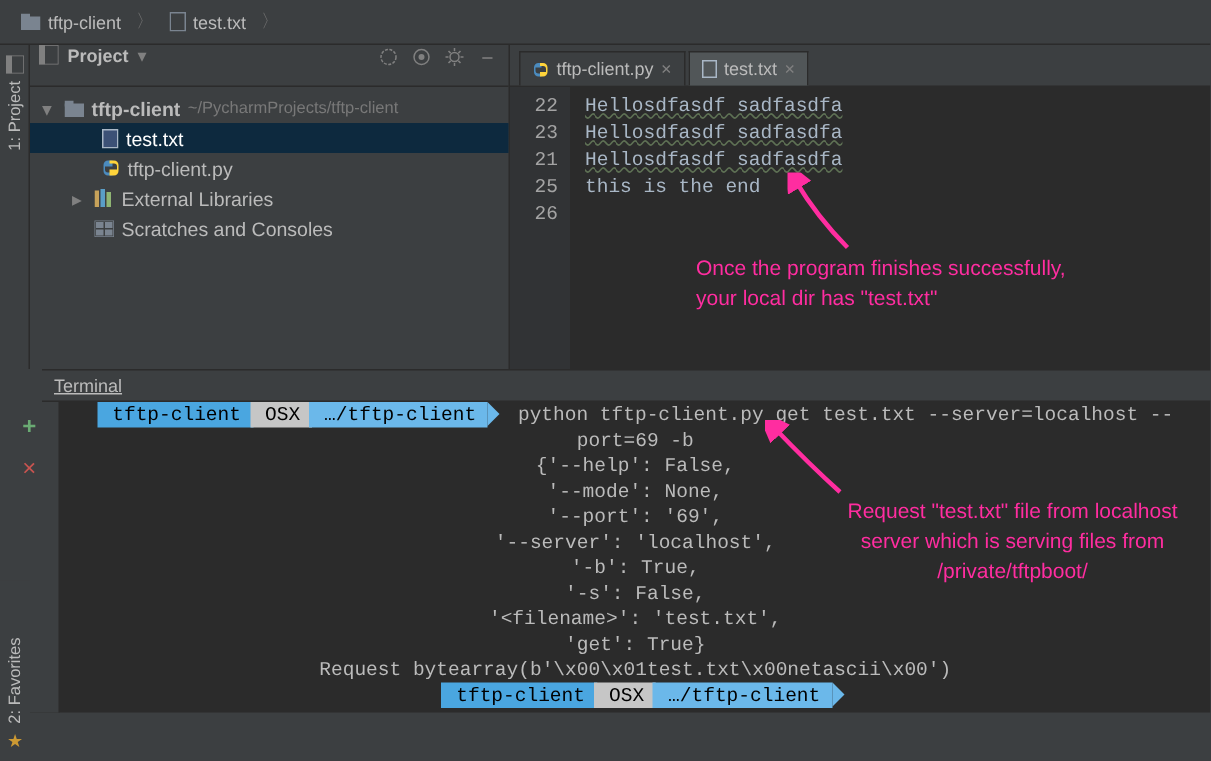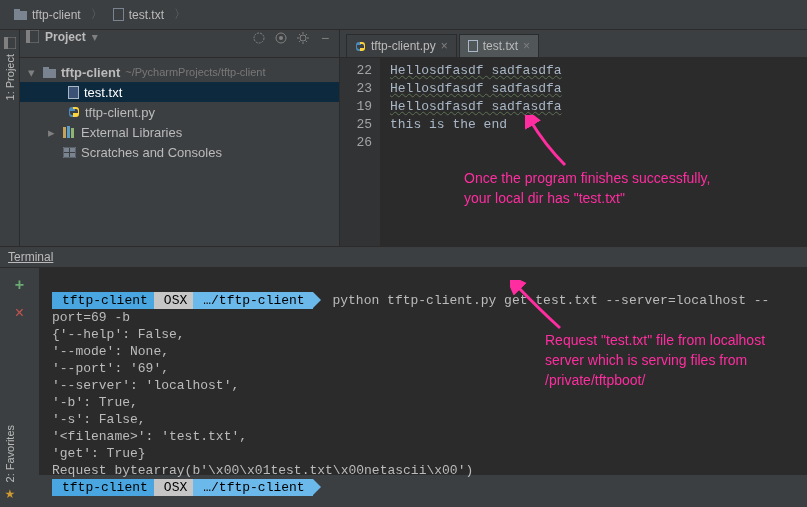--- a/index.html
+++ b/index.html
@@ -153,20 +153,21 @@
 }
 .term-header {
   height: 22px;
   background: #3c3f41;
   border-top: 1px solid #2b2b2b;
   border-bottom: 1px solid #2b2b2b;
   display: flex;
   align-items: center;
   padding-left: 8px;
   text-decoration: underline;
+  margin-left: 28px;
 }
 .terminal {
   display: flex;
   background: #2b2b2b;
   height: 207px;
   position: relative;
 }
 .term-left {
   width: 40px;
   background: #3c3f41;
@@ -174,25 +175,26 @@
   display: flex;
   flex-direction: column;
   align-items: center;
   padding-top: 8px;
   gap: 10px;
 }
 .plus { color:#6aab73; font-size:16px; font-weight:bold; cursor:pointer; }
 .xred { color:#c75450; font-size:16px; cursor:pointer; }
 .term-body {
   flex: 1;
-  padding: 24px 12px;
+  padding: 0 12px;
   color: #bbbbbb;
   font-size: 13px;
   line-height: 17px;
   position: relative;
+  text-align: center;
 }
 .seg {
   display:inline-flex; align-items:center; height:17px; position:relative;
   padding: 0 8px 0 10px; margin-right: -2px; color:#000;
 }
 .seg::after {
   content:""; position:absolute; right:-8px; top:0; width:0; height:0;
   border-top: 8.5px solid transparent; border-bottom: 8.5px solid transparent;
 }
 .seg-a { background:#4aa6e0; } .seg-a::after { border-left:8px solid #4aa6e0; }
@@ -363,21 +365,21 @@
             </svg>
           </span>
         <span>test.txt</span>
         <span class="x">×</span>
       </div>
     </div>
     <div class="editor mono">
       <div class="gutter-nums">
         <div>22</div>
         <div>23</div>
-        <div>19</div>
+        <div>21</div>
         <div>25</div>
         <div>26</div>
       </div>
       <div class="code">
         <div class="underline">Hellosdfasdf sadfasdfa</div>
         <div class="underline">Hellosdfasdf sadfasdfa</div>
         <div class="underline">Hellosdfasdf sadfasdfa</div>
         <div>this is the end</div>
         <div></div>
       </div>

